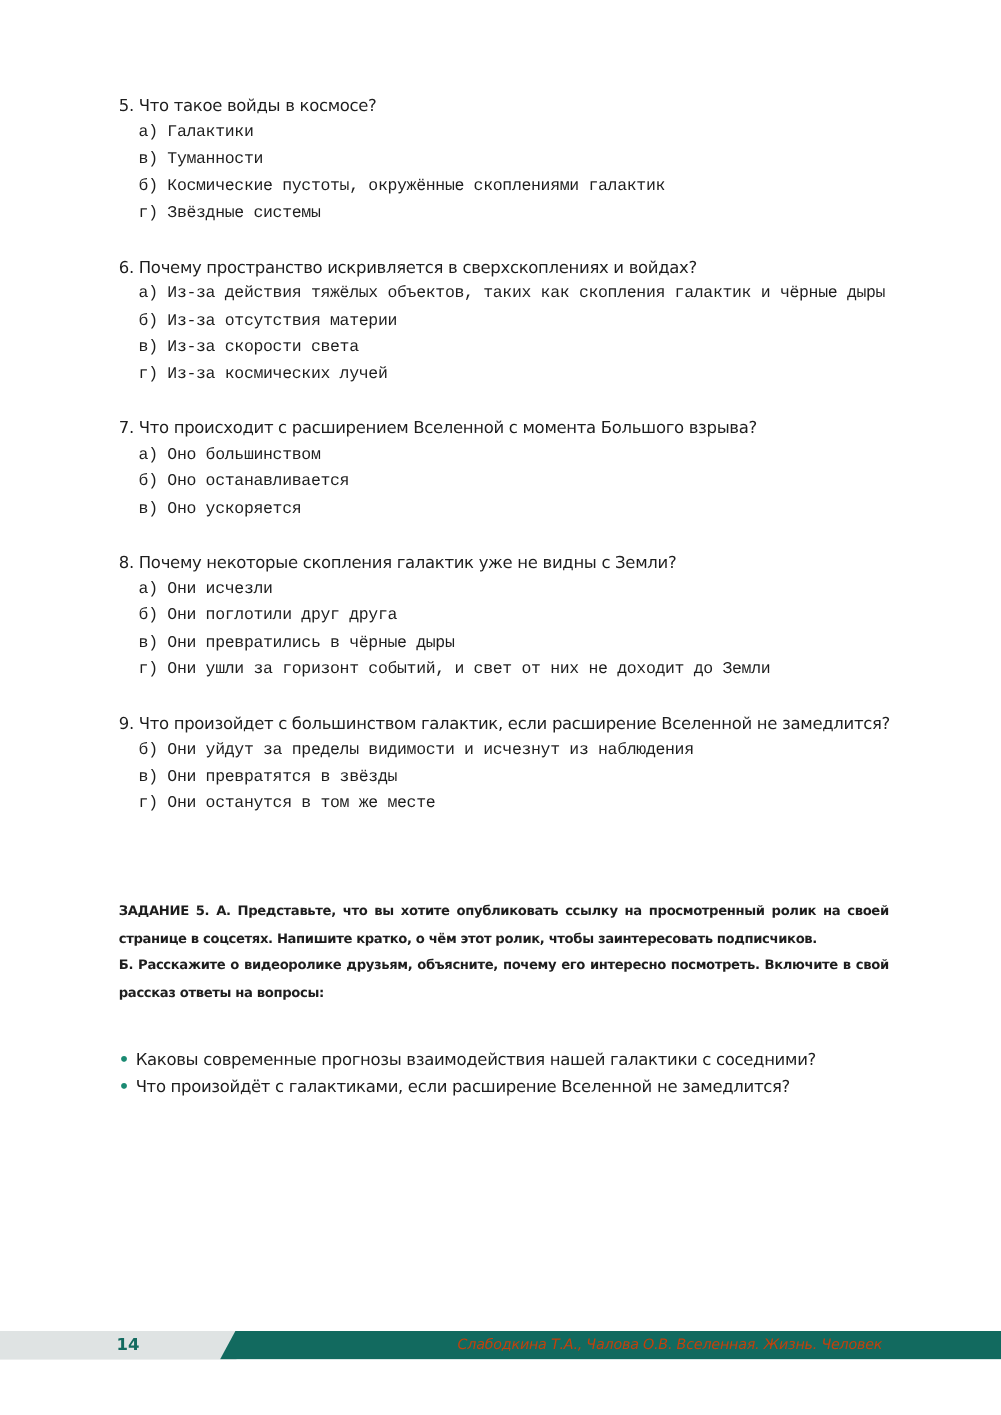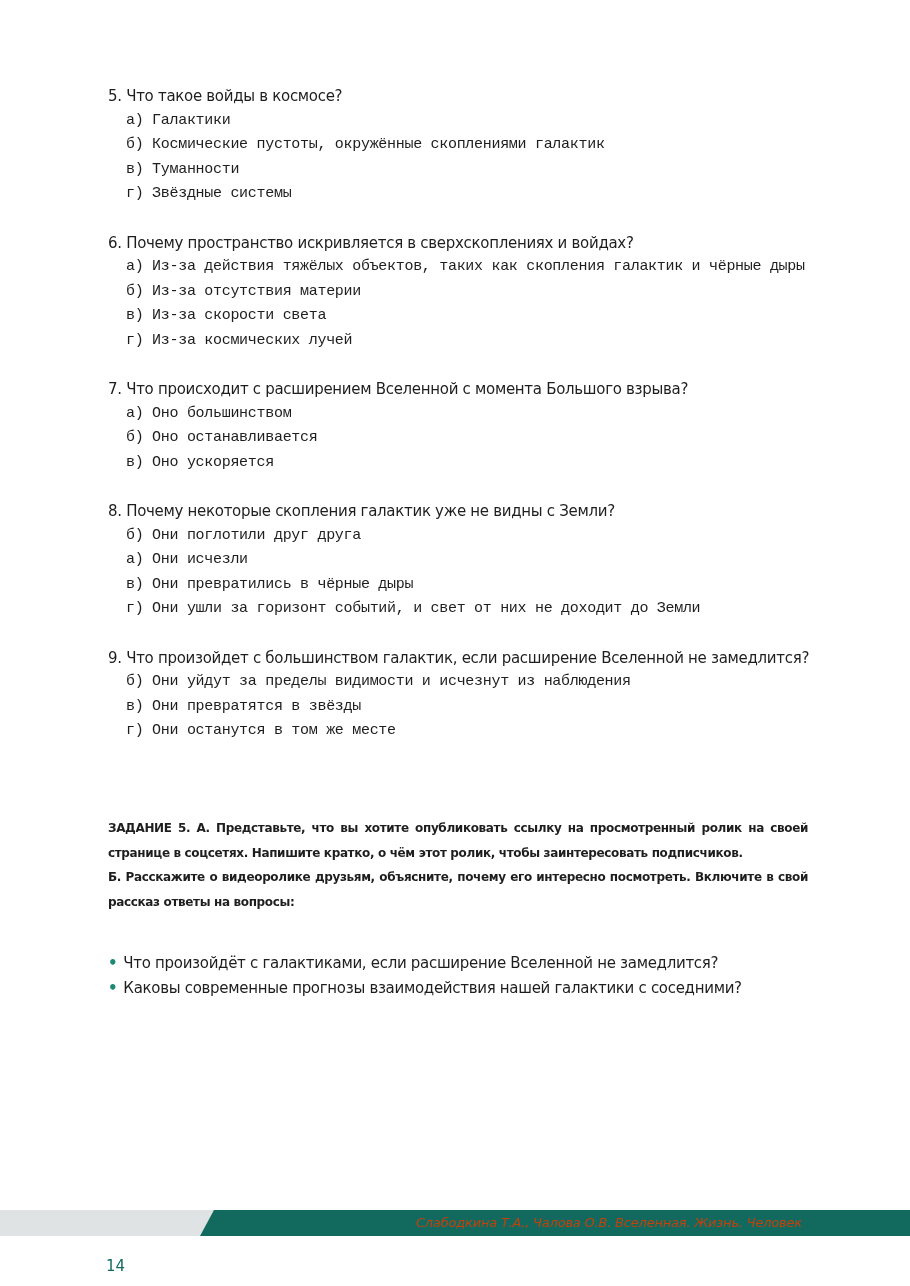--- a/index.html
+++ b/index.html
@@ -13,75 +13,75 @@
   .q-title { font-size: 15px; line-height: 24.5px; letter-spacing: -0.3px; white-space: nowrap; }
   .opt { font-size: 15px; line-height: 24.5px; padding-left: 18px; letter-spacing: -0.3px; white-space: nowrap; font-family: Liberation Mono, monospace; }
   .task { position: absolute; left: 108px; top: 816px; width: 700px; }
   .task p { margin: 0; font-size: 12px; line-height: 24.5px; font-weight: bold; letter-spacing: -0.35px; text-align: justify; }
   .bullets { position: absolute; left: 108px; top: 951px; width: 700px; }
   .bullet { font-size: 15px; line-height: 24.5px; letter-spacing: -0.3px; white-space: nowrap; }
   .dot { color: #1a8a72; font-weight: bold; margin-right: 6px; }
   .footer { position: absolute; left: 0; top: 1210px; width: 910px; height: 26px; }
   .footer-left { position: absolute; left: 0; top: 0; width: 215px; height: 26px; background: #dfe3e3; }
   .footer-right { position: absolute; left: 200px; top: 0; width: 710px; height: 26px; background: #126a5f; clip-path: polygon(14px 0, 100% 0, 100% 100%, 0 100%); }
-  .page-num { position: absolute; left: 106px; top: 3px; font-size: 15px; font-weight: normal; color: #146b60; margin-top: 44px; }
+  .page-num { position: absolute; left: 106px; top: 3px; font-size: 15px; font-weight: bold; color: #146b60; }
   .credit { position: absolute; right: 108px; top: 5px; font-size: 13px; font-style: italic; color: #c2410c; letter-spacing: -0.2px; }
 </style>
 </head>
 <body>
 
 <div class="page">
 
   <div class="content">
     <div class="q">
       <div class="q-title">5. Что такое войды в космосе?</div>
       <div class="opt">а) Галактики</div>
+      <div class="opt">в) Туманности</div>
       <div class="opt">б) Космические пустоты, окружённые скоплениями галактик</div>
-      <div class="opt">в) Туманности</div>
       <div class="opt">г) Звёздные системы</div>
     </div>
     <div class="q">
       <div class="q-title">6. Почему пространство искривляется в сверхскоплениях и войдах?</div>
       <div class="opt">а) Из-за действия тяжёлых объектов, таких как скопления галактик и чёрные дыры</div>
       <div class="opt">б) Из-за отсутствия материи</div>
       <div class="opt">в) Из-за скорости света</div>
       <div class="opt">г) Из-за космических лучей</div>
     </div>
     <div class="q">
       <div class="q-title">7.  Что происходит с расширением Вселенной с момента Большого взрыва?</div>
       <div class="opt">а) Оно большинством</div>
       <div class="opt">б) Оно останавливается</div>
       <div class="opt">в) Оно ускоряется</div>
     </div>
     <div class="q">
       <div class="q-title">8. Почему некоторые скопления галактик уже не видны с Земли?</div>
+      <div class="opt">а) Они исчезли</div>
       <div class="opt">б) Они поглотили друг друга</div>
-      <div class="opt">а) Они исчезли</div>
       <div class="opt">в) Они превратились в чёрные дыры</div>
       <div class="opt">г) Они ушли за горизонт событий, и свет от них не доходит до Земли</div>
     </div>
     <div class="q">
       <div class="q-title">9. Что произойдет с большинством галактик, если расширение Вселенной не замедлится?</div>
       <div class="opt">б) Они уйдут за пределы видимости и исчезнут из наблюдения</div>
       <div class="opt">в) Они превратятся в звёзды</div>
       <div class="opt">г) Они останутся в том же месте</div>
     </div>
   </div>
 
   <div class="task">
     <p>ЗАДАНИЕ 5. А. Представьте, что вы хотите опубликовать ссылку на просмотренный ролик на своей странице в соцсетях. Напишите кратко, о чём этот ролик, чтобы заинтересовать подписчиков.</p>
     <p>Б. Расскажите о видеоролике друзьям, объясните, почему его интересно посмотреть. Включите в свой рассказ ответы на вопросы:</p>
   </div>
 
   <div class="bullets">
     <div class="bullet">
-      <span class="dot">•</span><span>Что произойдёт с галактиками, если расширение Вселенной не замедлится?</span>
+      <span class="dot">•</span><span>Каковы современные прогнозы взаимодействия нашей галактики с соседними?</span>
     </div>
     <div class="bullet">
-      <span class="dot">•</span><span>Каковы современные прогнозы взаимодействия нашей галактики с соседними?</span>
+      <span class="dot">•</span><span>Что произойдёт с галактиками, если расширение Вселенной не замедлится?</span>
     </div>
   </div>
 
   <div class="footer">
     <div class="footer-left"></div>
     <div class="footer-right"></div>
     <span class="page-num">14</span>
     <span class="credit">Слабодкина Т.А., Чалова О.В. Вселенная. Жизнь. Человек</span>
   </div>
 

